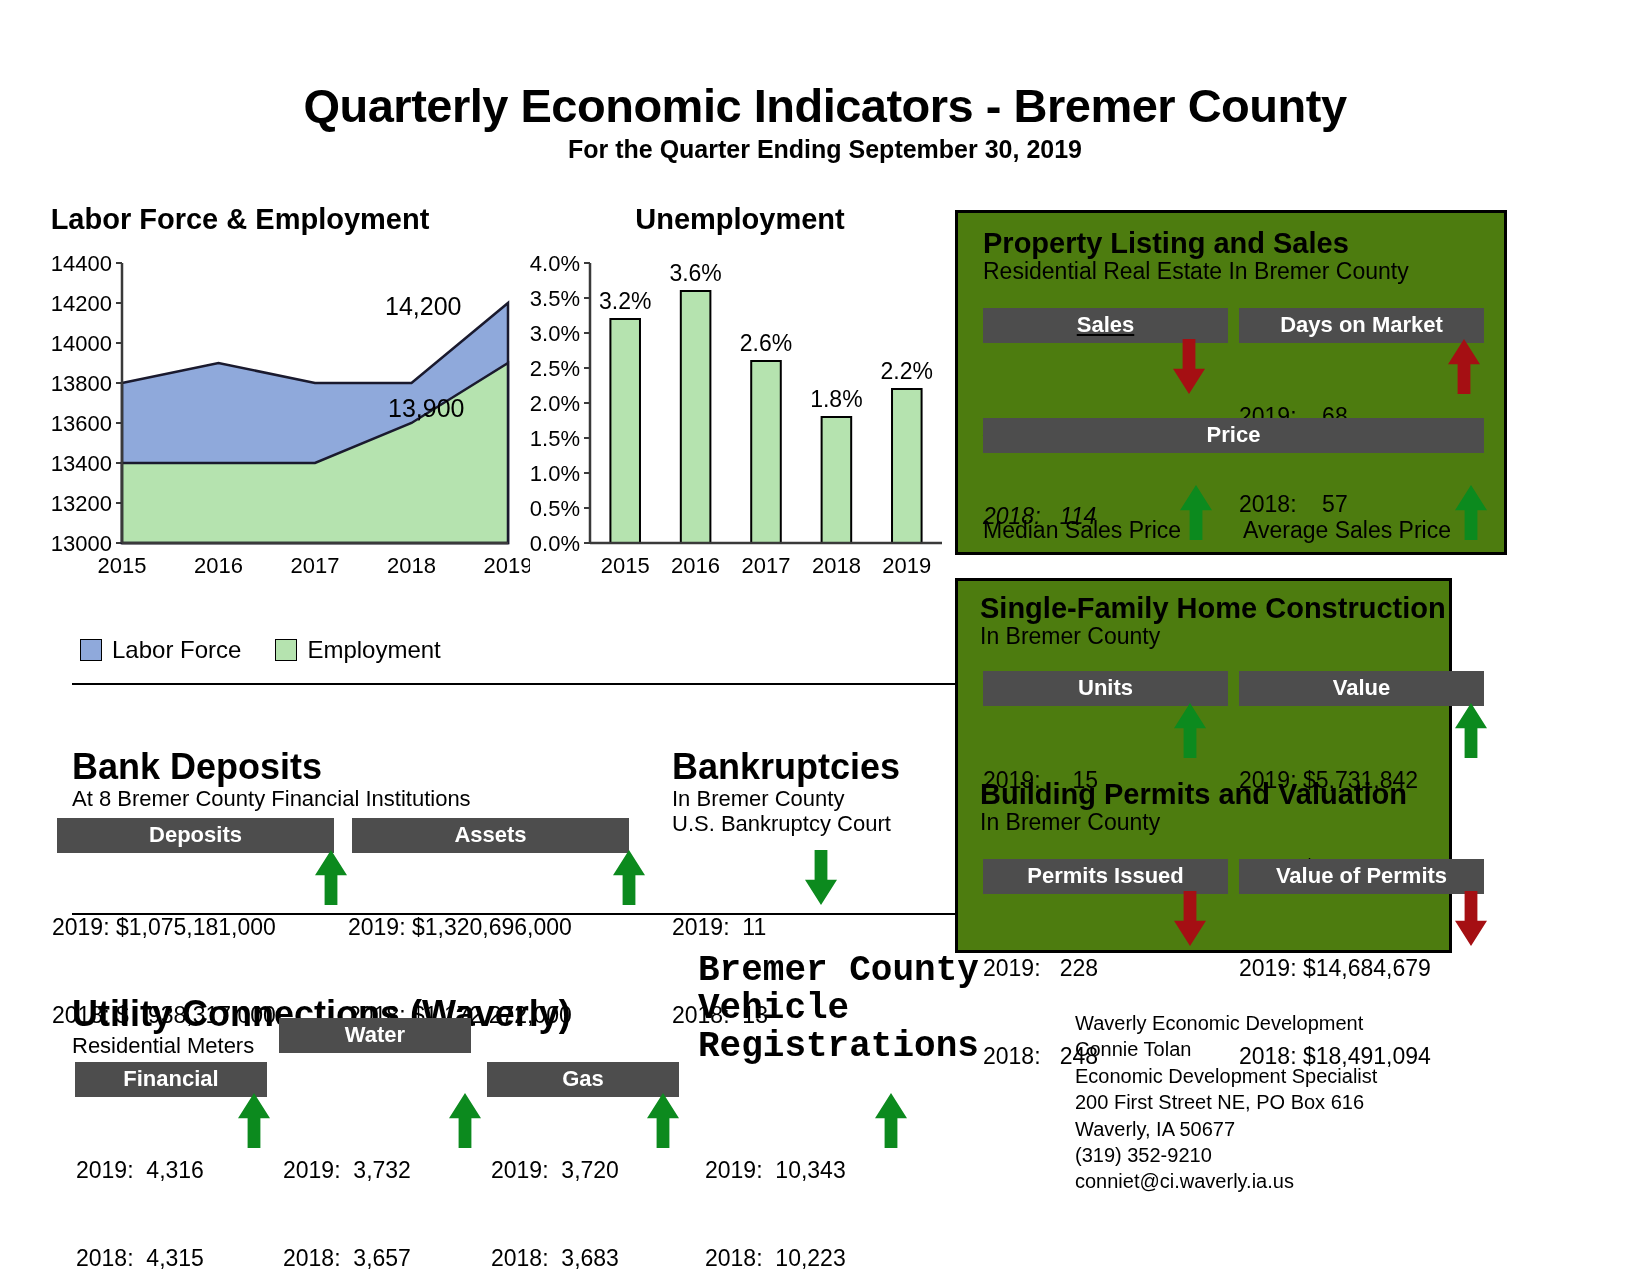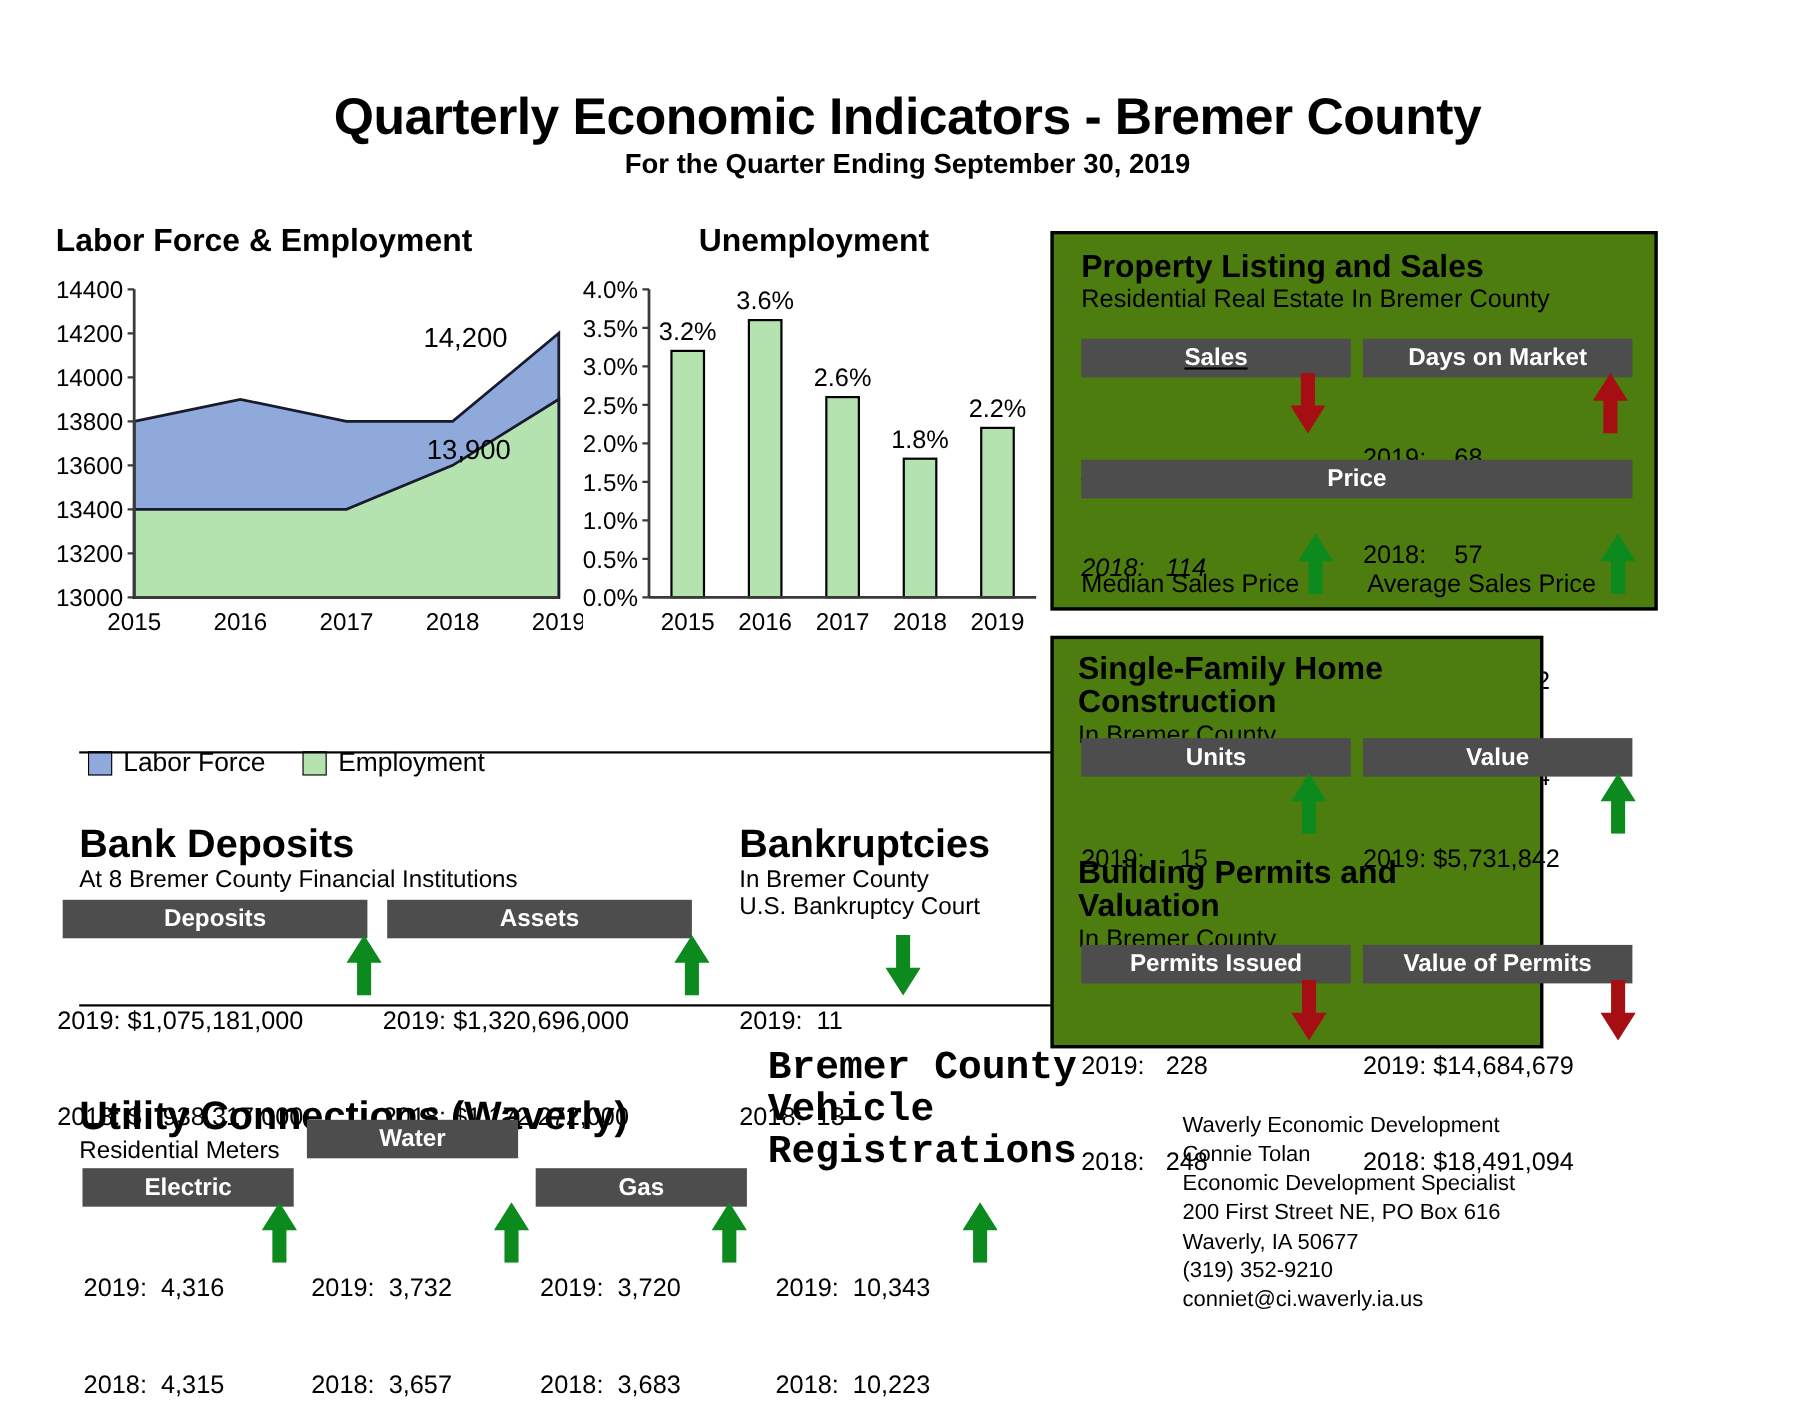--- a/index.html
+++ b/index.html
@@ -22,21 +22,21 @@
 
   
   .chart1-title{position:absolute;left:60;top:203px;width:480px;text-align:center;
     font-size:29px;font-weight:bold;}
   #chart1{position:absolute;left:30px;top:255px;}
   .chart2-title{position:absolute;left:540px;top:203px;width:400px;text-align:center;
     font-size:29px;font-weight:bold;}
   #chart2{position:absolute;left:510px;top:255px;}
 
   
-  .legend{position:absolute;left:80px;top:636px;display:flex;align-items:flex-start;gap:34px;margin-top:44px;}
+  .legend{position:absolute;left:80px;top:636px;display:flex;align-items:flex-start;gap:34px;}
   .legend-item{display:flex;align-items:center;gap:10px;font-size:24px;}
   .swatch{width:20px;height:20px;border:1px solid #000;display:inline-block;}
   .sw-lf{background:#8FA9DB;}
   .sw-emp{background:#B5E3AF;}
 
   
   .rule{position:absolute;height:2px;background:#000;}
 
   
   .sec-h{font-size:36px;font-weight:bold;line-height:1.05;}
@@ -201,21 +201,21 @@
   <div class="cell" style="left:805px;top:850px;"><svg width="32" height="55">
         <polygon points="16.0,55.0 32.0,29.7 22.4,29.7 22.4,0.0 9.6,0.0 9.6,29.7 0.0,29.7" fill="#0C8A1E"></polygon>
       </svg></div>
 
   <div class="cell" style="left:72px;top:995px;">
     <div class="sec-h">Utility Connections (Waverly)</div>
     <div class="sec-sub">Residential Meters</div>
   </div>
 
   <div class="cell" style="left:75px;top:1062px;width:192px;">
-    <div class="band">Electric</div>
+    <div class="band">Financial</div>
   </div>
   <div class="cell row-txt" style="left:76px;top:1098px;">
     <div>2019:  4,316</div>
     <div>2018:  4,315</div>
   </div>
   <div class="cell" style="left:238px;top:1093px;"><svg width="32" height="55">
         <polygon points="16.0,0.0 32.0,25.3 22.4,25.3 22.4,55.0 9.6,55.0 9.6,25.3 0.0,25.3" fill="#0C8A1E"></polygon>
       </svg></div>
 
   <div class="cell" style="left:279px;top:1018px;width:192px;">
@@ -298,21 +298,21 @@
     <div class="cell row-txt" style="left:285px;top:245px;">
       <div>Average Sales Price</div>
       <div>2019:  $173,672</div>
       <div>2018:  $160,634</div>
     </div>
     <div class="cell" style="left:497px;top:272px;"><svg width="32" height="55">
           <polygon points="16.0,0.0 32.0,25.3 22.4,25.3 22.4,55.0 9.6,55.0 9.6,25.3 0.0,25.3" fill="#0C8A1E"></polygon>
         </svg></div>
   </div>
 
-  <div class="panel" style="left:955px;top:578px;width:448px;height:375px;">
+  <div class="panel" style="left:955px;top:578px;width:497px;height:375px;">
 
     <div class="cell" style="left:22px;top:12px;">
       <div class="sec-h" style="font-size:29px;">Single-Family Home Construction</div>
       <div class="sec-sub" style="font-size:23px;">In Bremer County</div>
     </div>
 
     <div class="cell" style="left:25px;top:90px;width:245px;">
       <div class="band">Units</div>
     </div>
     <div class="cell row-txt" style="left:25px;top:127px;">

